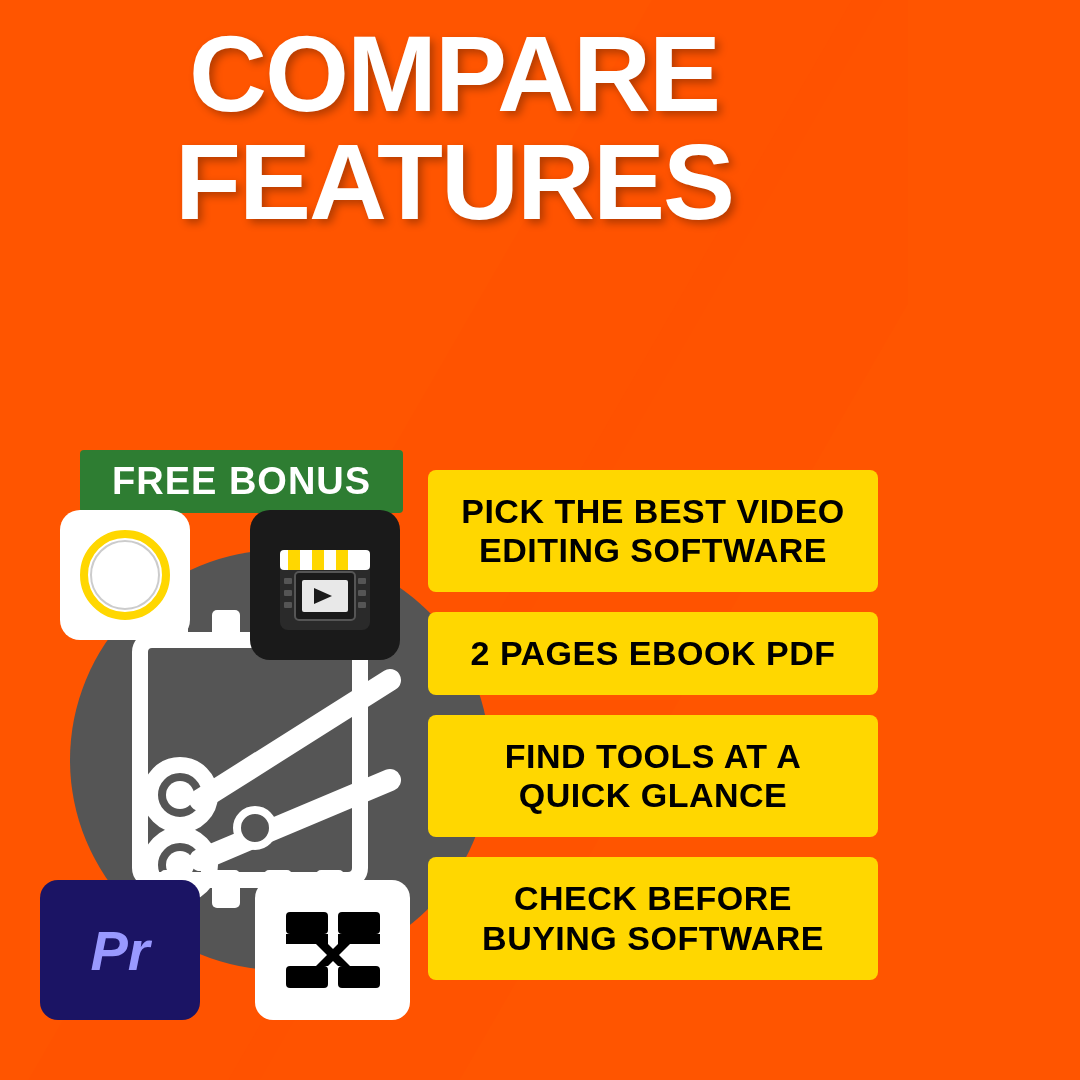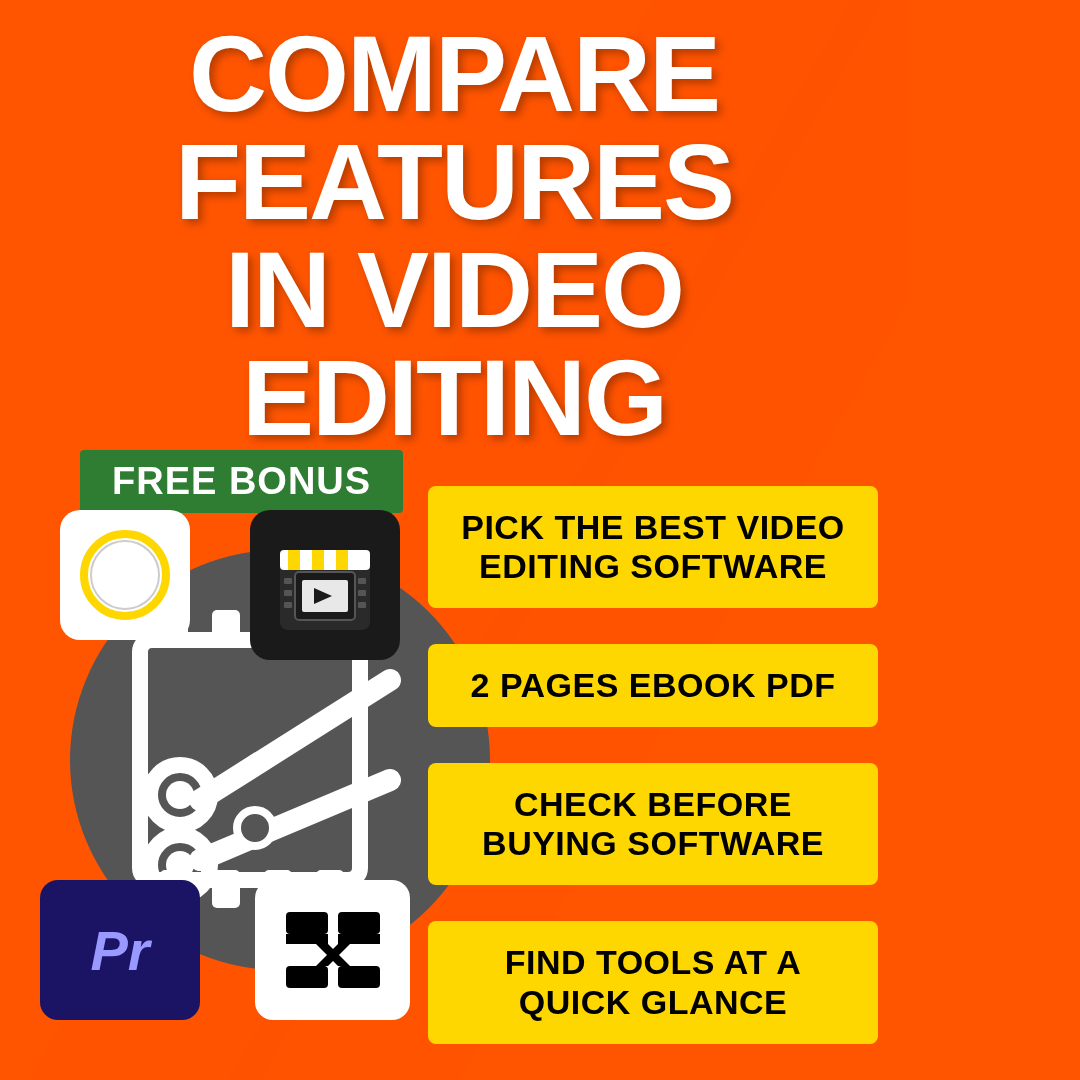--- a/index.html
+++ b/index.html
@@ -218,21 +218,20 @@
       display: flex;
       flex-direction: column;
       gap: 20px;
     }
 
     .feature-box {
       background: #FFD700;
       border-radius: 8px;
       padding: 22px 28px;
       text-align: center;
-      margin-top: 16px;
     }
 
     .feature-box-text {
       font-size: 34px;
       font-weight: 900;
       color: #000000;
       text-transform: uppercase;
       line-height: 1.15;
       font-family: 'Arial Black', Arial, sans-serif;
       letter-spacing: 0.5px;
@@ -262,21 +261,21 @@
 <div class="container">
 
   <div class="diagonal-stripes">
     <div class="diagonal-stripe stripe1"></div>
     <div class="diagonal-stripe stripe2"></div>
   </div>
 
   <div class="title-section">
     <div class="main-title">
       <span>COMPARE FEATURES</span><br>
-      <span>IN VIDEO EDITING</span><br>
+      <br>
     </div>
   </div>
 
   <div class="icons-area">
 
     
     <div class="free-bonus-badge">
       <span>FREE BONUS</span>
     </div>
 
@@ -379,22 +378,22 @@
 
     <div class="feature-box">
       <span class="feature-box-text">PICK THE BEST VIDEO EDITING SOFTWARE</span>
     </div>
 
     <div class="feature-box">
       <span class="feature-box-text">2 PAGES EBOOK PDF</span>
     </div>
 
     <div class="feature-box">
+      <span class="feature-box-text">FIND TOOLS AT A QUICK GLANCE</span>
+    </div>
+
+    <div class="feature-box">
       <span class="feature-box-text">CHECK BEFORE BUYING SOFTWARE</span>
     </div>
 
-    <div class="feature-box">
-      <span class="feature-box-text">FIND TOOLS AT A QUICK GLANCE</span>
-    </div>
-
   </div>
 
 </div>
 
 </body></html>

